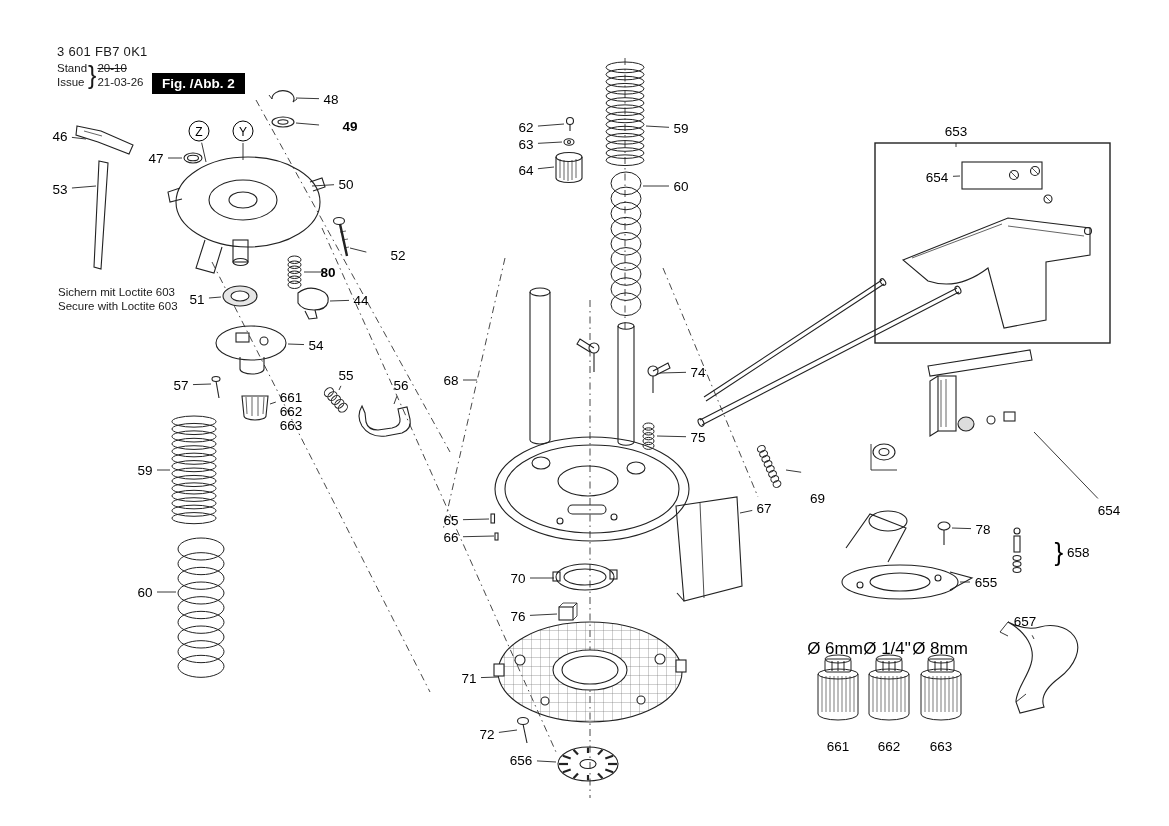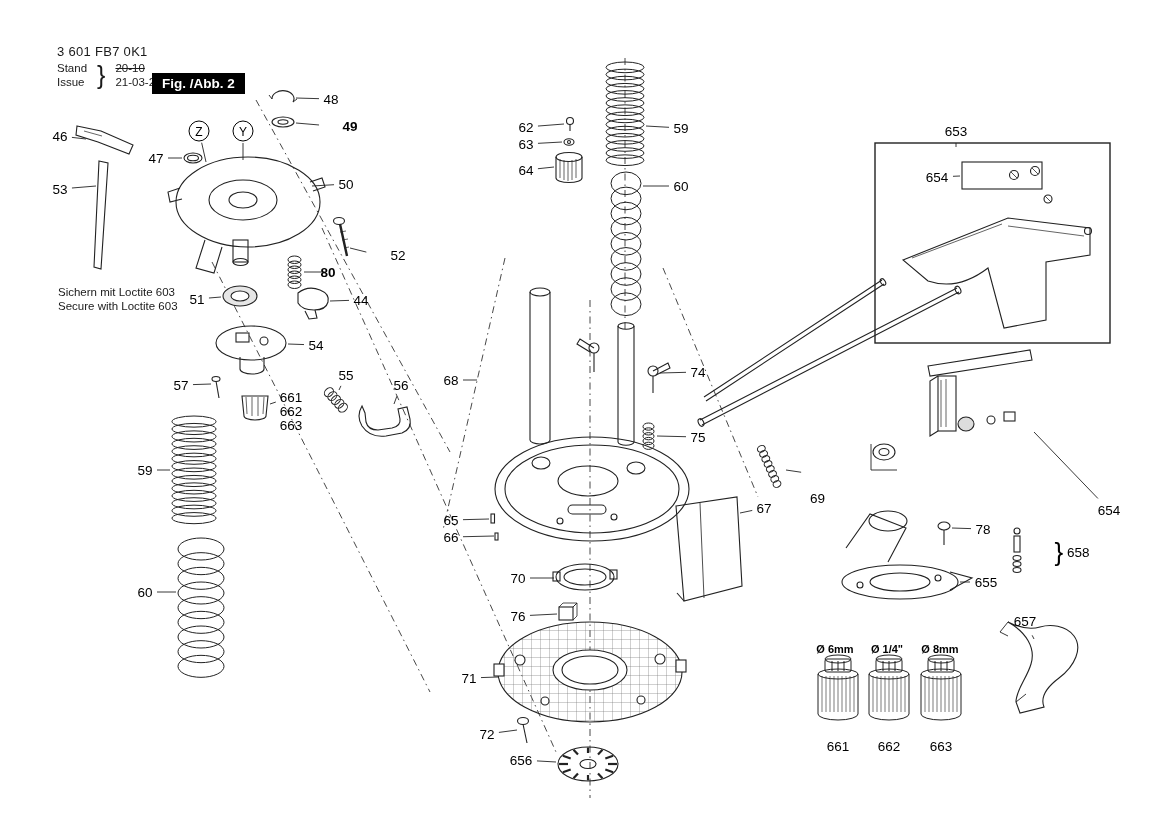--- a/index.html
+++ b/index.html
@@ -1,25 +1,25 @@
 <!DOCTYPE html>
 <html><head>
 <meta charset="utf-8">
 <style>
   *{box-sizing:border-box}
   body{margin:0;background:#fff;font-family:"Liberation Sans","DejaVu Sans",sans-serif;color:#1a1a1a}
   #canvas{position:relative;width:1169px;height:826px;background:#fff;overflow:hidden}
   #artwork{position:absolute;left:0;top:0}
   #callout-layer{position:absolute;inset:0;pointer-events:none}
   .callout{position:absolute;transform:translate(-50%,-50%);font-size:13.5px;color:#000;white-space:nowrap;display:flex;align-items:center;gap:3px;font-weight:500}
-  .callout.small{font-size:11px;font-weight:700}
+  .callout.small{font-size:17px;font-weight:400}
   .callout.circled{width:21px;height:21px;border:1.4px solid #000;border-radius:50%;justify-content:center;font-size:12px;background:#fff}
   .brace{font-size:26px;font-weight:400;line-height:1;margin-right:1px}
   .part-number{position:absolute;left:57px;top:44px;font-size:13px;letter-spacing:.3px}
-  .revision{position:absolute;left:57px;top:61px;display:flex;align-items:center;gap:10px;font-size:11.5px}
+  .revision{position:absolute;left:57px;top:61px;display:flex;align-items:center;gap:1px;font-size:11.5px}
   .rev-labels,.rev-values{display:flex;flex-direction:column;line-height:14px}
   .rev-brace{font-size:25px;line-height:1}
   .struck{text-decoration:line-through}
   .figure-box{position:absolute;left:152px;top:73px;background:#000;color:#fff;font-weight:bold;font-size:13.5px;padding:3px 10px}
   .loctite-note{position:absolute;left:58px;top:285px;font-size:11.5px;line-height:14px}
   .footer-note{position:absolute;left:57px;top:710px;font-size:12px;line-height:15px}
 </style>
 </head>
 <body>
 

